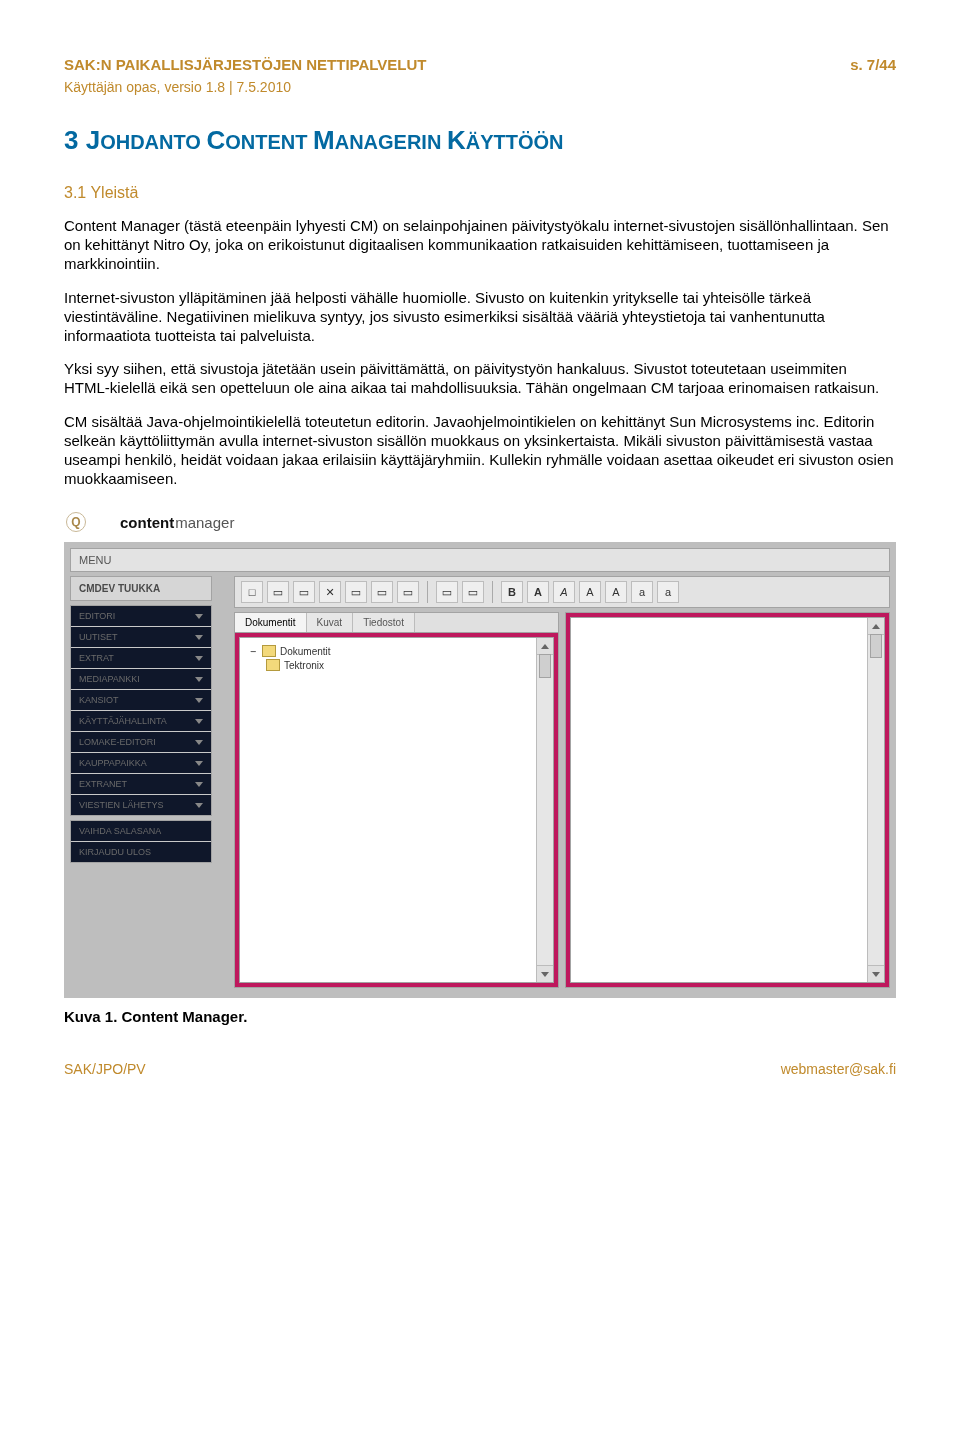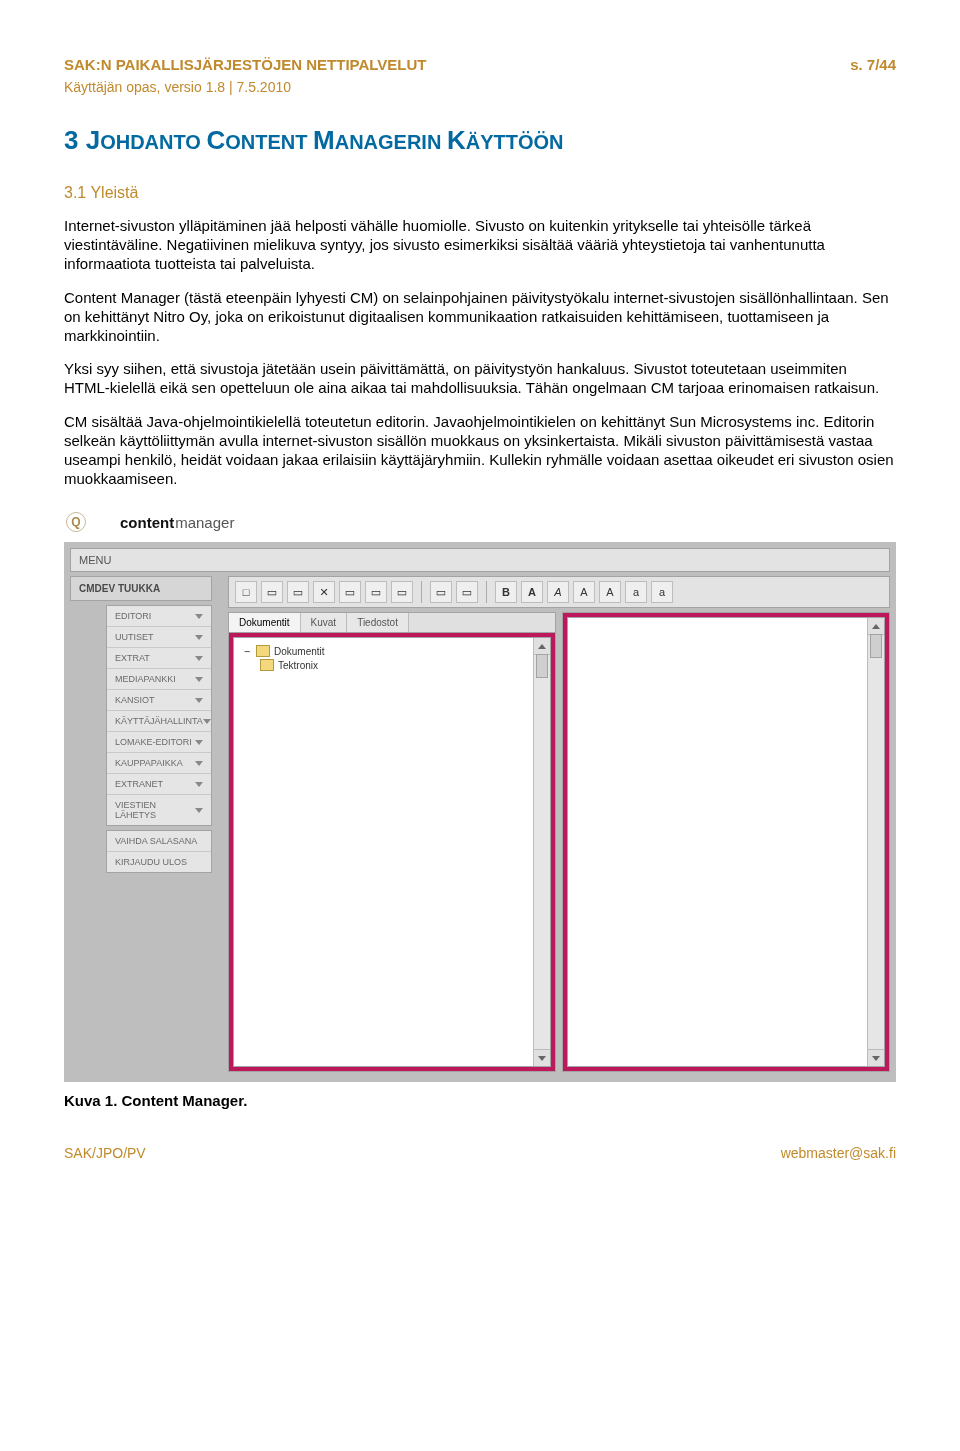--- a/index.html
+++ b/index.html
@@ -70,50 +70,49 @@
     border: 1px solid #c9b897;
     display: flex; align-items: center; justify-content: center;
     color: #a8874a; font-weight: bold; font-size: 12px;
   }
   .logo-text { font-size: 15px; color: #555; display: flex; gap: 1px; margin-left: 28px; }
   .logo-text b { color: #111; font-weight: bold; }
 
   .app-win {
     background: #bebebe;
     padding: 6px;
-    height: 540px;
+    height: 456px;
     box-sizing: border-box;
   }
   .menubar {
     background: #e3e3e3;
     height: 22px;
     display: flex;
     align-items: center;
     padding: 0 8px;
     border: 1px solid #a3a3a3;
     font-size: 11px;
     color: #555;
     margin-bottom: 4px;
   }
   .body-row {
     display: flex;
-    gap: 16px;
+    gap: 22px;
     height: calc(100% - 32px);
     justify-content: center;
   }
   .sidebar {
     width: 142px;
     display: flex;
     flex-direction: column;
     gap: 4px;
   }
   .side-group {
-    background: #e5e5e5;
-    border: 1px solid #a3a3a3;
-    margin-left: 36px;
+    background: #0f172a;
+    border: 1px solid #a3a3a3;
   }
   .side-item {
     font-size: 9px;
     color: #6a6a6a;
     padding: 5px 8px;
     border-bottom: 1px solid #c9c9c9;
     display: flex;
     justify-content: space-between;
     align-items: center;
   }
@@ -230,22 +229,22 @@
     <span>s. 7/44</span>
   </div>
   <div class="subhead">Käyttäjän opas, versio 1.8 | 7.5.2010</div>
 
   <h1 class="chapter">
     <span class="big">3 </span><span class="big">J</span><span class="rest">OHDANTO </span><span class="big">C</span><span class="rest">ONTENT </span><span class="big">M</span><span class="rest">ANAGERIN </span><span class="big">K</span><span class="rest">ÄYTTÖÖN</span>
   </h1>
 
   <h2 class="section-num">3.1 Yleistä</h2>
 
+  <p class="body">Content Manager (tästä eteenpäin lyhyesti CM) on selainpohjainen päivitystyökalu internet-sivustojen sisällönhallintaan. Sen on kehittänyt Nitro Oy, joka on erikoistunut digitaalisen kommunikaation ratkaisuiden kehittämiseen, tuottamiseen ja markkinointiin.</p>
   <p class="body">Internet-sivuston ylläpitäminen jää helposti vähälle huomiolle. Sivusto on kuitenkin yritykselle tai yhteisölle tärkeä viestintäväline. Negatiivinen mielikuva syntyy, jos sivusto esimerkiksi sisältää vääriä yhteystietoja tai vanhentunutta informaatiota tuotteista tai palveluista.</p>
-  <p class="body">Content Manager (tästä eteenpäin lyhyesti CM) on selainpohjainen päivitystyökalu internet-sivustojen sisällönhallintaan. Sen on kehittänyt Nitro Oy, joka on erikoistunut digitaalisen kommunikaation ratkaisuiden kehittämiseen, tuottamiseen ja markkinointiin.</p>
   <p class="body">Yksi syy siihen, että sivustoja jätetään usein päivittämättä, on päivitystyön hankaluus. Sivustot toteutetaan useimmiten HTML-kielellä eikä sen opetteluun ole aina aikaa tai mahdollisuuksia. Tähän ongelmaan CM tarjoaa erinomaisen ratkaisun.</p>
   <p class="body">CM sisältää Java-ohjelmointikielellä toteutetun editorin. Javaohjelmointikielen on kehittänyt Sun Microsystems inc. Editorin selkeän käyttöliittymän avulla internet-sivuston sisällön muokkaus on yksinkertaista. Mikäli sivuston päivittämisestä vastaa useampi henkilö, heidät voidaan jakaa erilaisiin käyttäjäryhmiin. Kullekin ryhmälle voidaan asettaa oikeudet eri sivuston osien muokkaamiseen.</p>
 
   <div class="shot-wrap">
 
     <div class="logo-row">
       <div class="logo-icon">Q</div>
       <div class="logo-text">
         <b>content</b>
           <span>manager</span>

